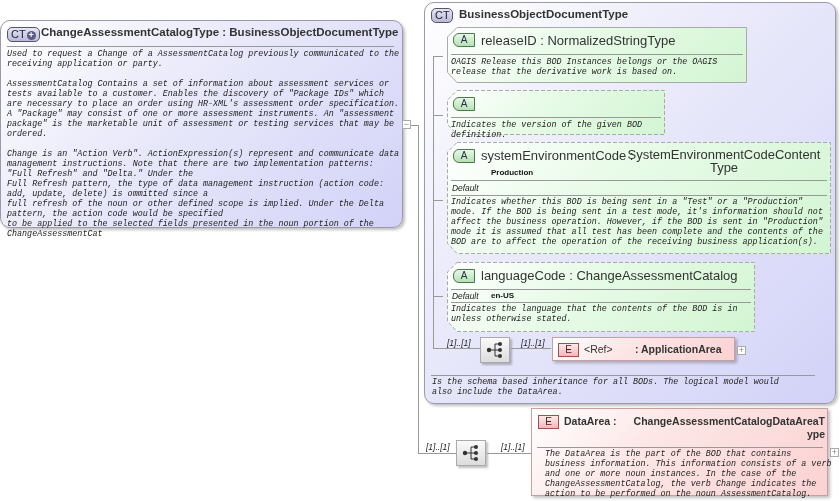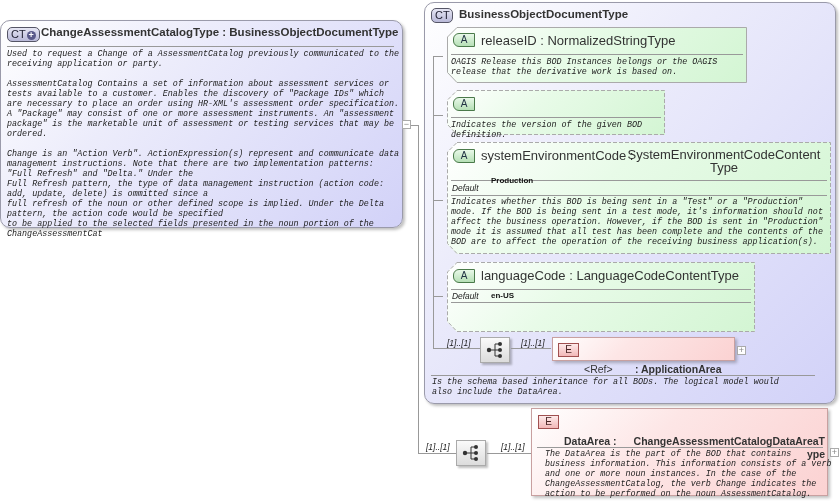--- a/index.html
+++ b/index.html
@@ -99,21 +99,21 @@
   .e-badge {
     position: absolute;
     width: 21px; height: 14px;
     border: 1px solid #a05050;
     background: linear-gradient(#fdeaea, #f2b8b8);
     font-size: 10px;
     line-height: 12px;
     text-align: center;
     color: #422;
   }
-  .el-title { position: absolute; font-size: 10.5px; font-weight: bold; color: #333; white-space: nowrap; margin-top: 20px; }
+  .el-title { position: absolute; font-size: 10.5px; font-weight: bold; color: #333; white-space: nowrap; }
 
   
   .seq {
     position: absolute;
     width: 30px; height: 26px;
     border: 1px solid #aaa;
     background: linear-gradient(#fafafa, #dcdcdc);
     box-shadow: 2px 2px 2px rgba(0,0,0,0.25);
   }
   .card { position: absolute; font-size: 8.5px; font-style: italic; color: #222; white-space: nowrap; }
@@ -187,36 +187,37 @@
   <div class="abs" style="left:22px; top:139px; width:384px; height:112px;">
     <div class="attr-box" style="left:0; top:0; width:100%; height:100%;"></div>
     <svg class="attr-border" width="384" height="112" style="left:0;top:0;">
       <polygon points="10,0.5 383.5,0.5 383.5,111.5 10,111.5 0.5,101.5 0.5,10" fill="none" stroke="#aaa" stroke-width="1" stroke-dasharray="4,2"></polygon>
     </svg>
     <div class="a-badge" style="left:6px; top:7px;">A</div>
     <div class="attr-title" style="left:34px; top:6px;">systemEnvironmentCode :</div>
     <div class="attr-title" style="left:177px; top:6px; width:200px; white-space:normal; word-break:break-all; text-align:center; line-height:13px;">SystemEnvironmentCodeContentType</div>
     <div class="hline" style="left:4px; right:4px; top:38px;"></div>
     <div class="default-lbl" style="left:5px; top:41px;">Default</div>
-    <div class="default-val" style="left:44px; top:34px;">Production</div>
+    <div class="default-val" style="left:44px; top:26px;">Production</div>
     <div class="hline" style="left:4px; right:4px; top:53px;"></div>
     <div class="doc" style="left:4px; top:55px; width:376px;">Indicates whether this BOD is being sent in a "Test" or a "Production" mode. If the BOD is being sent in a test mode, it's information should not affect the business operation. However, if the BOD is sent in "Production" mode it is assumed that all test has been complete and the contents of the BOD are to affect the operation of the receiving business application(s).</div>
   </div>
 
   <div class="abs" style="left:22px; top:259px; width:308px; height:70px;">
     <div class="attr-box" style="left:0; top:0; width:100%; height:100%;"></div>
     <svg class="attr-border" width="308" height="70" style="left:0;top:0;">
       <polygon points="10,0.5 307.5,0.5 307.5,69.5 10,69.5 0.5,59.5 0.5,10" fill="none" stroke="#aaa" stroke-width="1" stroke-dasharray="4,2"></polygon>
     </svg>
     <div class="a-badge" style="left:6px; top:7px;">A</div>
-    <div class="attr-title" style="left:34px; top:6px;">languageCode : LanguageCodeContentType</div>
+    <div class="attr-title" style="left:34px; top:6px;">languageCode : ChangeAssessmentCatalog</div>
     <div class="hline" style="left:4px; right:4px; top:27px;"></div>
     <div class="default-lbl" style="left:5px; top:29px;">Default</div>
     <div class="default-val" style="left:44px; top:29px;">en-US</div>
     <div class="hline" style="left:4px; right:4px; top:40px;"></div>
+    <div class="doc" style="left:4px; top:42px; width:300px;">Indicates the language that the contents of the BOD is in unless otherwise stated.</div>
   </div>
 
   <div class="hline" style="left:8px; top:345px; width:48px;"></div>
   <div class="card" style="left:22px; top:335px;">[1]..[1]</div>
   <div class="seq" style="left:55px; top:334px;">
     <svg width="28" height="24" viewBox="0 0 28 24">
       <circle cx="8" cy="12" r="2.2" fill="#333"></circle>
       <line x1="8" y1="12" x2="14" y2="12" stroke="#333" stroke-width="1"></line>
       <line x1="14" y1="6" x2="14" y2="18" stroke="#333" stroke-width="1"></line>
       <line x1="14" y1="6" x2="18" y2="6" stroke="#333" stroke-width="1"></line>

